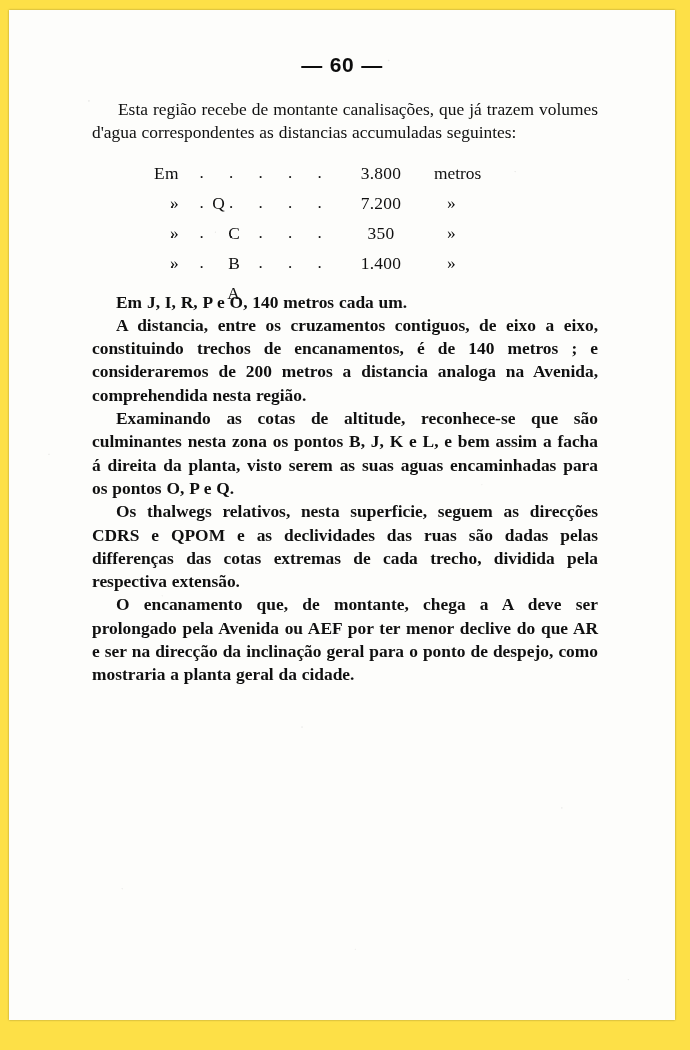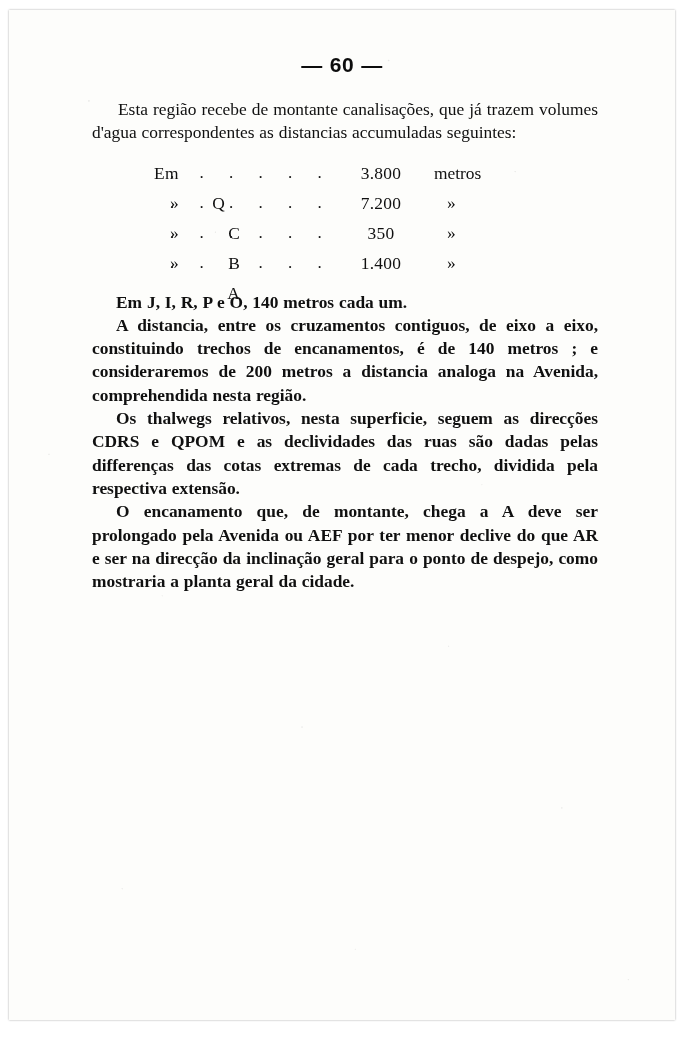--- a/index.html
+++ b/index.html
@@ -13,21 +13,21 @@
     height: 1050px;
     overflow: hidden;
     font-family: "Liberation Serif", "DejaVu Serif", serif;
   }
 
   
   .scan-frame {
     position: relative;
     width: 690px;
     height: 1050px;
-    background: #ffffff;
+    background: #fde047;
     overflow: hidden;
   }
 
   .page-sheet {
     position: absolute;
     left: 9px;
     top: 10px;
     width: 666px;
     height: 1010px;
     background: #fdfdfb;
@@ -188,18 +188,19 @@
             <span>A</span></span>
           <span class="dist-leader">. . . . . . . . .</span>
           <span class="dist-value">1.400</span>
           <span class="dist-unit guil">»</span>
         </li>
 
       </ul>
 
       <p class="para nojust tight">Em J, I, R, P e O, 140 metros cada um.</p>
       <p class="para tight">A distancia, entre os cruzamentos contiguos, de eixo a eixo, constituindo trechos de encanamentos, é de 140 metros ; e consideraremos de 200 metros a distancia analoga na Avenida, comprehendida nesta região.</p>
+      <p class="para tight">Examinando as cotas de altitude, reconhece-se que são culminantes nesta zona os pontos B, J, K e L, e bem assim a facha á direita da planta, visto serem as suas aguas encaminhadas para os pontos O, P e Q.</p>
       <p class="para tight">Os thalwegs relativos, nesta superficie, seguem as direcções CDRS e QPOM e as declividades das ruas são dadas pelas differenças das cotas extremas de cada trecho, dividida pela respectiva extensão.</p>
       <p class="para tight">O encanamento que, de montante, chega a A deve ser prolongado pela Avenida ou AEF por ter menor declive do que AR e ser na direcção da inclinação geral para o ponto de despejo, como mostraria a planta geral da cidade.</p>
 
     </div>
   </div>
 </div>
 
 </body></html>

